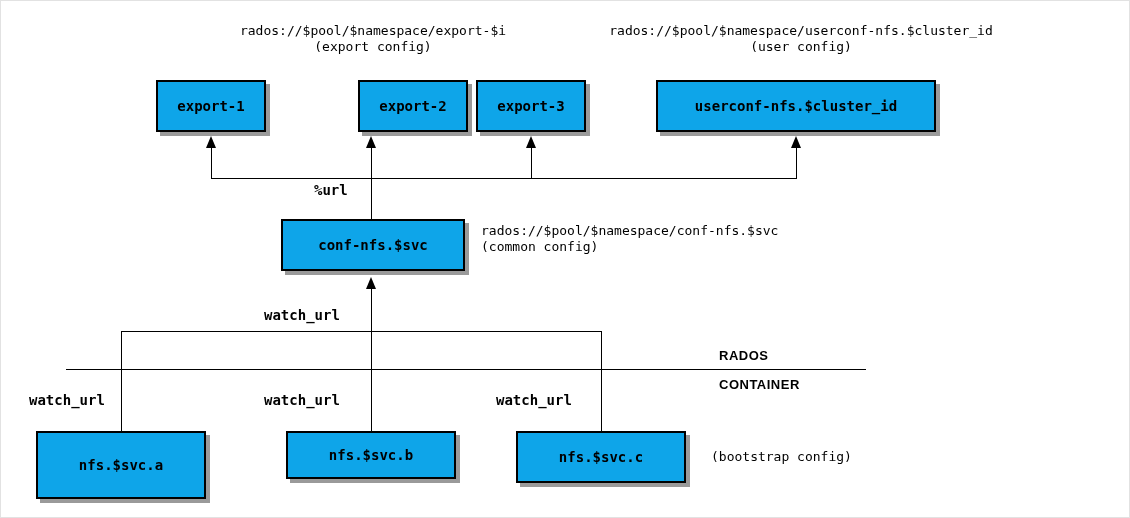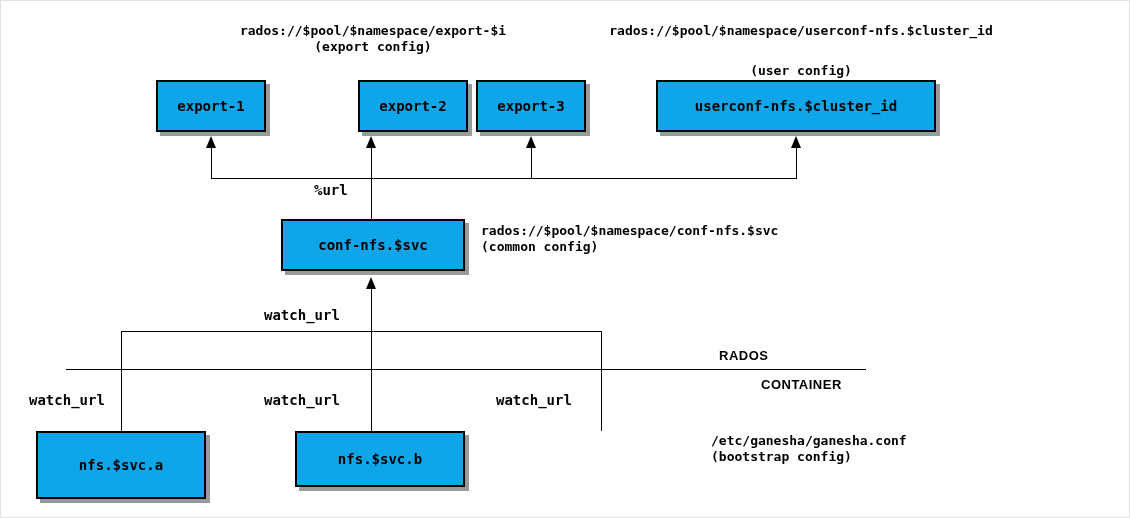--- a/index.html
+++ b/index.html
@@ -44,21 +44,21 @@
   .arrow-up {
     position: absolute;
     width: 0;
     height: 0;
     border-left: 5px solid transparent;
     border-right: 5px solid transparent;
     border-bottom: 12px solid #000000;
   }
   .lbl {
     position: absolute;
-    font-weight: bold;
+    font-weight: normal;
     font-size: 13px;
     line-height: 16px;
     white-space: nowrap;
   }
   .lbl-center {
     text-align: center;
   }
   .edge-lbl {
     position: absolute;
     font-weight: bold;
@@ -77,21 +77,21 @@
   }
 </style>
 </head>
 <body>
 
 <div id="canvas">
 
   <div class="lbl lbl-center" style="left:160px; top:22px; width:424px;">rados://$pool/$namespace/export-$i</div>
   <div class="lbl lbl-center" style="left:160px; top:38px; width:424px;">(export config)</div>
   <div class="lbl lbl-center" style="left:590px; top:22px; width:420px;">rados://$pool/$namespace/userconf-nfs.$cluster_id</div>
-  <div class="lbl lbl-center" style="left:590px; top:38px; width:420px;margin-top:24px;">(user config)</div>
+  <div class="lbl lbl-center" style="left:590px; top:38px; width:420px;">(user config)</div>
 
   <div class="box" style="left:155px; top:79px; width:110px; height:52px;">export-1</div>
   <div class="box" style="left:315px; top:79px; width:110px; height:52px;margin-left:42px;">export-2</div>
   <div class="box" style="left:475px; top:79px; width:110px; height:52px;">export-3</div>
   <div class="box" style="left:655px; top:79px; width:280px; height:52px;">userconf-nfs.$cluster_id</div>
 
   <div class="arrow-up" style="left:205px; top:135px;"></div>
   <div class="arrow-up" style="left:365px; top:135px;"></div>
   <div class="arrow-up" style="left:525px; top:135px;"></div>
   <div class="arrow-up" style="left:790px; top:135px;"></div>
@@ -118,25 +118,25 @@
   <div class="edge-lbl" style="left:263px; top:306px;">watch_url</div>
 
   <div class="hline" style="left:120px; top:330px; width:480px;"></div>
 
   <div class="vline" style="left:120px; top:330px; height:100px;"></div>
   <div class="vline" style="left:370px; top:330px; height:100px;"></div>
   <div class="vline" style="left:600px; top:330px; height:100px;"></div>
 
   <div class="hline" style="left:65px; top:368px; width:800px;"></div>
   <div class="zone-lbl" style="left:718px; top:347px;">RADOS</div>
-  <div class="zone-lbl" style="left:760px; top:376px;">CONTAINER</div>
+  <div class="zone-lbl" style="left:718px; top:376px;">CONTAINER</div>
 
   <div class="edge-lbl" style="left:28px; top:391px;">watch_url</div>
   <div class="edge-lbl" style="left:263px; top:391px;">watch_url</div>
   <div class="edge-lbl" style="left:495px; top:391px;">watch_url</div>
 
   <div class="box" style="left:35px; top:430px; width:170px; height:68px;">nfs.$svc.a</div>
-  <div class="box" style="left:285px; top:430px; width:170px; height:56px;margin-left:9px;">nfs.$svc.b</div>
+  <div class="box" style="left:285px; top:430px; width:170px; height:48px;">nfs.$svc.b</div>
+  <div class="box" style="left:515px; top:430px; width:170px; height:52px;">nfs.$svc.c</div>
 
-  <div class="lbl" style="left:710px; top:432px;">/etc/ganesha/ganesha.conf</div>
   <div class="lbl" style="left:710px; top:448px;">(bootstrap config)</div>
 
 </div>
 
 </body></html>

